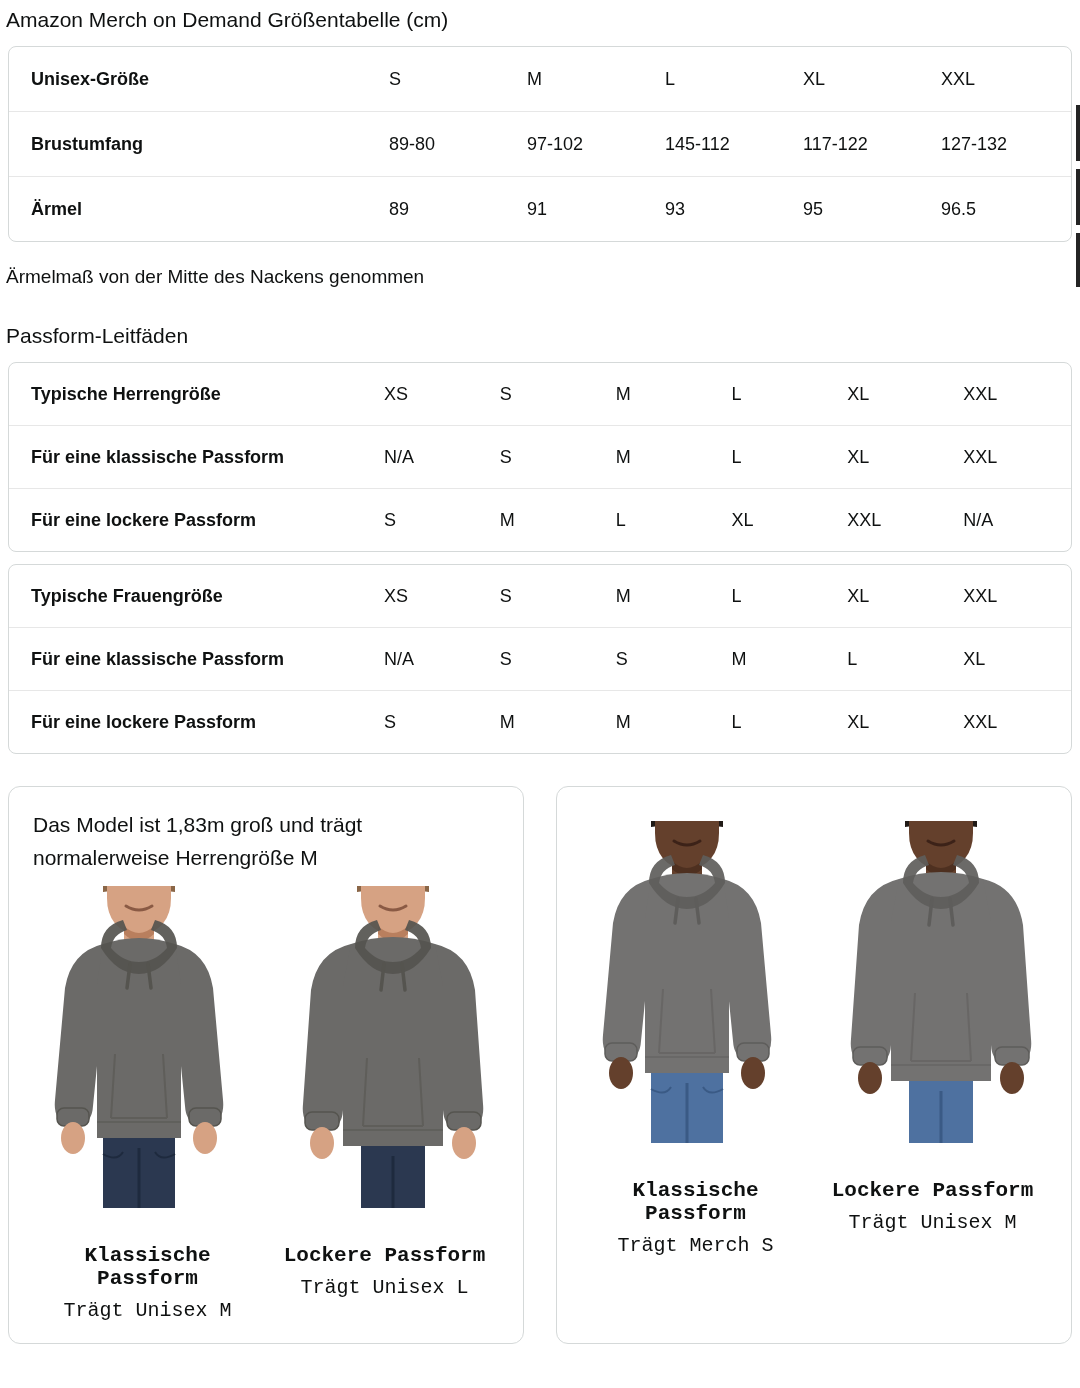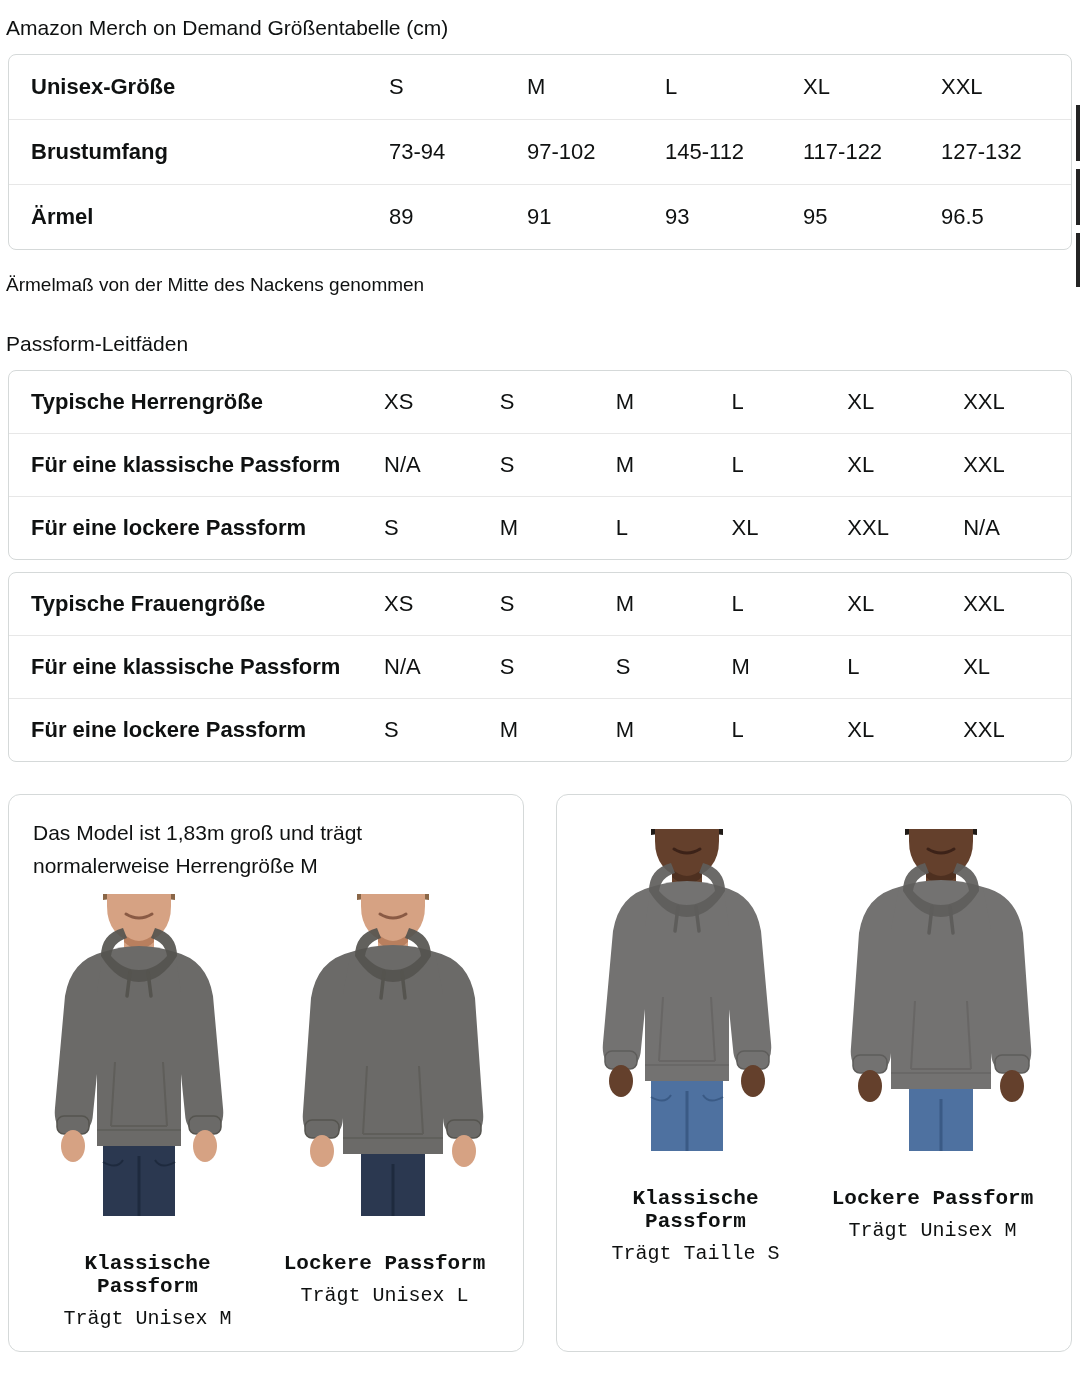--- a/index.html
+++ b/index.html
@@ -1,30 +1,30 @@
 <!DOCTYPE html>
 <html><head>
 <meta charset="utf-8">
 <style>
   html,body { margin:0; padding:0; background:#fff; }
   body {
     width:1080px; height:1388px; position:relative; overflow:hidden;
     font-family:"Liberation Sans", sans-serif; color:#0f1111;
   }
-  .page-title { font-size:21px; padding:16px 0 0 6px; }
+  .page-title { font-size:21px; padding:8px 0 0 6px; }
 
   .sizing-table {
     margin:14px 8px 0 8px;
     border:1px solid #d5d9d9; border-radius:8px; overflow:hidden;
     background:#fff;
   }
   .trow {
     display:grid; align-items:center;
     border-top:1px solid #e7e7e7;
-    padding-left:22px; font-size:22px;
+    padding-left:22px; font-size:18px;
   }
   .trow:first-child { border-top:none; }
   .t-main .trow { grid-template-columns:350px repeat(5,1fr); min-height:64px; }
   .t-fit  .trow { grid-template-columns:345px repeat(6,1fr); min-height:62px; }
   .trow .rlabel { font-weight:bold; padding-right:10px; }
   .trow .rval { padding-left:8px; }
 
   .table-note { margin:24px 0 0 6px; font-size:19px; }
   .section-heading { margin:36px 0 0 6px; font-size:21px; }
   .t-fit.second { margin-top:12px; }
@@ -112,21 +112,21 @@
   <div class="trow">
     <span class="rlabel">Unisex-Größe</span>
     <span class="rval">S</span>
     <span class="rval">M</span>
     <span class="rval">L</span>
     <span class="rval">XL</span>
     <span class="rval">XXL</span>
   </div>
   <div class="trow">
     <span class="rlabel">Brustumfang</span>
-    <span class="rval">73-94</span>
+    <span class="rval">89-80</span>
     <span class="rval">97-102</span>
     <span class="rval">145-112</span>
     <span class="rval">117-122</span>
     <span class="rval">127-132</span>
   </div>
   <div class="trow">
     <span class="rlabel">Ärmel</span>
     <span class="rval">89</span>
     <span class="rval">91</span>
     <span class="rval">93</span>
@@ -228,21 +228,21 @@
       <svg class="photo female" viewBox="0 0 216 322">
           <use href="#fig-classic"></use>
         </svg>
       <svg class="photo female" viewBox="0 0 216 322">
           <use href="#fig-loose"></use>
         </svg>
     </div>
     <div class="photo-labels">
       <div class="photo-label">
         <div class="fit-name">Klassische Passform</div>
-        <div class="fit-size">Trägt Taille S</div>
+        <div class="fit-size">Trägt Merch S</div>
       </div>
       <div class="photo-label">
         <div class="fit-name">Lockere Passform</div>
         <div class="fit-size">Trägt Unisex M</div>
       </div>
     </div>
   </div>
 
 </div>
 

